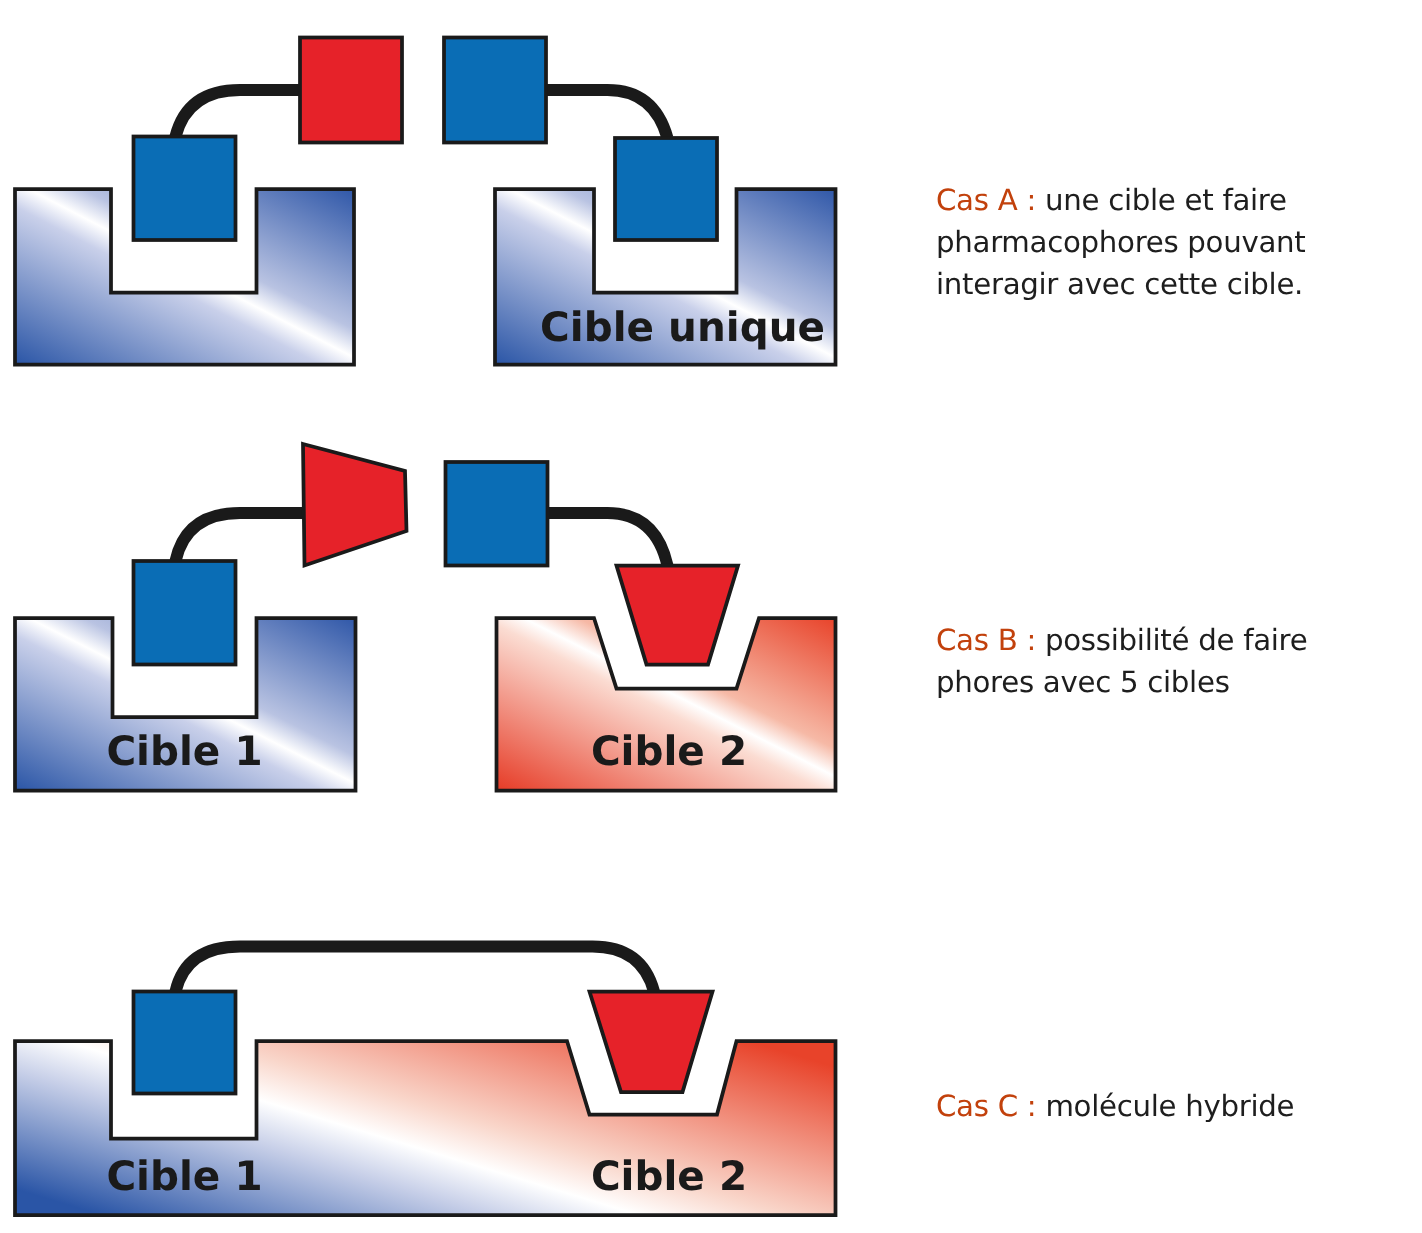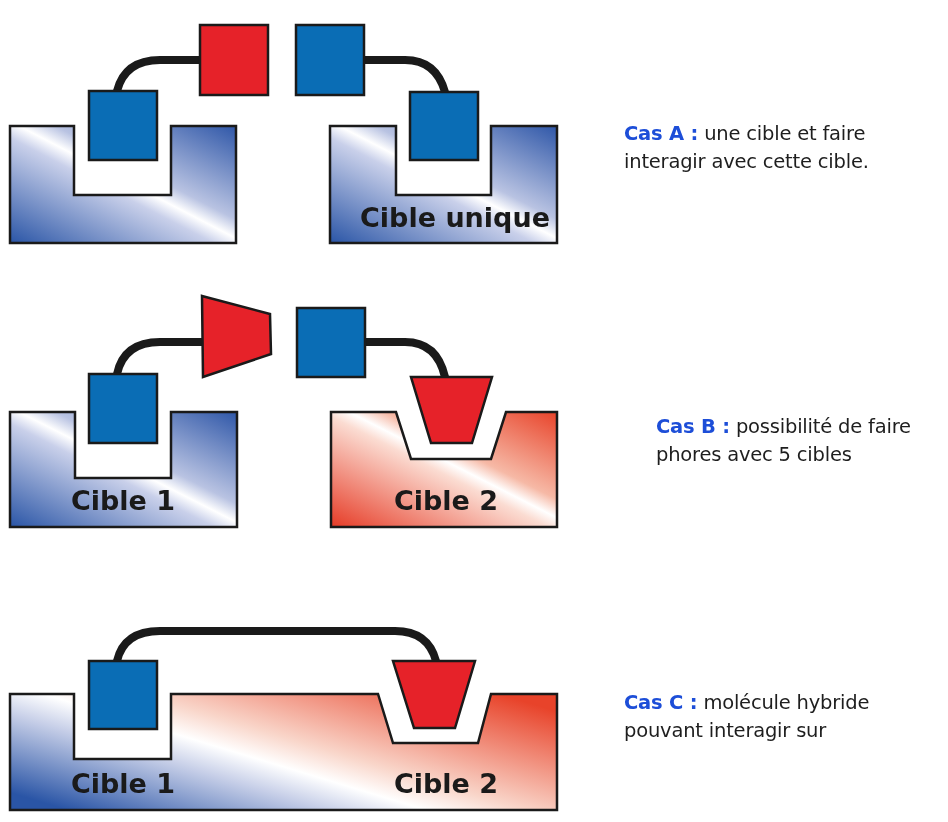--- a/index.html
+++ b/index.html
@@ -1,23 +1,23 @@
 <!DOCTYPE html>
 <html><head>
 <meta charset="utf-8">
 <style>
   html, body { margin:0; padding:0; background:#ffffff; }
   body { width:948px; height:822px; position:relative; overflow:hidden; font-family:"DejaVu Sans", sans-serif; }
   svg#diagram { position:absolute; left:0; top:0; }
   .tlabel { font-family:"DejaVu Sans", sans-serif; font-weight:bold; font-size:27px; fill:#1a1a1a; }
   .caption { position:absolute; left:624px; font-family:"DejaVu Sans", sans-serif; font-size:19.5px; line-height:28px; color:#1e1e1e; letter-spacing:-0.2px; }
-  .caption b { font-weight:bold; color:#1d4ed8; }
+  .caption b { font-weight:normal; color:#c2410c; }
   #cap-a { top:120px; }
-  #cap-b { top:413px;margin-left:32px; }
-  #cap-c { top:689px; }
+  #cap-b { top:413px; }
+  #cap-c { top:724px; }
   .caption .line { display:block; white-space:nowrap; }
 </style>
 </head>
 <body>
 
 <svg id="diagram" width="948" height="822" viewBox="0 0 948 822">
   <defs>
     <linearGradient id="gBlue" x1="0" y1="1" x2="1" y2="0">
       <stop offset="0" stop-color="#2a55a6"></stop>
       <stop offset="0.45" stop-color="#c9d0ea"></stop>
@@ -77,24 +77,24 @@
     <path d="M117,661 Q124,631 160,631 L395,631 Q428,631 436,661" fill="none" stroke="#1a1a1a" stroke-width="8"></path>
     <rect x="89" y="661" width="68" height="68" fill="#0a6db5" stroke="#1a1a1a" stroke-width="2.5"></rect>
     <path d="M393,661 L475,661 L455,728 L414,728 Z" fill="#e62229" stroke="#1a1a1a" stroke-width="2.5"></path>
     <text class="tlabel" x="123" y="793" text-anchor="middle">Cible 1</text>
     <text class="tlabel" x="446" y="793" text-anchor="middle">Cible 2</text>
   </g>
 </svg>
 
 <div class="caption" id="cap-a">
   <span class="line"><b>Cas A :</b> <span>une cible et faire</span></span>
+  <span class="line">pharmacophores pouvant</span>
   <span class="line">interagir avec cette cible.</span>
 </div>
 
 <div class="caption" id="cap-b">
   <span class="line"><b>Cas B :</b> <span>possibilité de faire</span></span>
   <span class="line">phores avec 5 cibles</span>
 </div>
 
 <div class="caption" id="cap-c">
   <span class="line"><b>Cas C :</b> <span>molécule hybride</span></span>
-  <span class="line">pouvant interagir sur</span>
 </div>
 
 </body></html>

